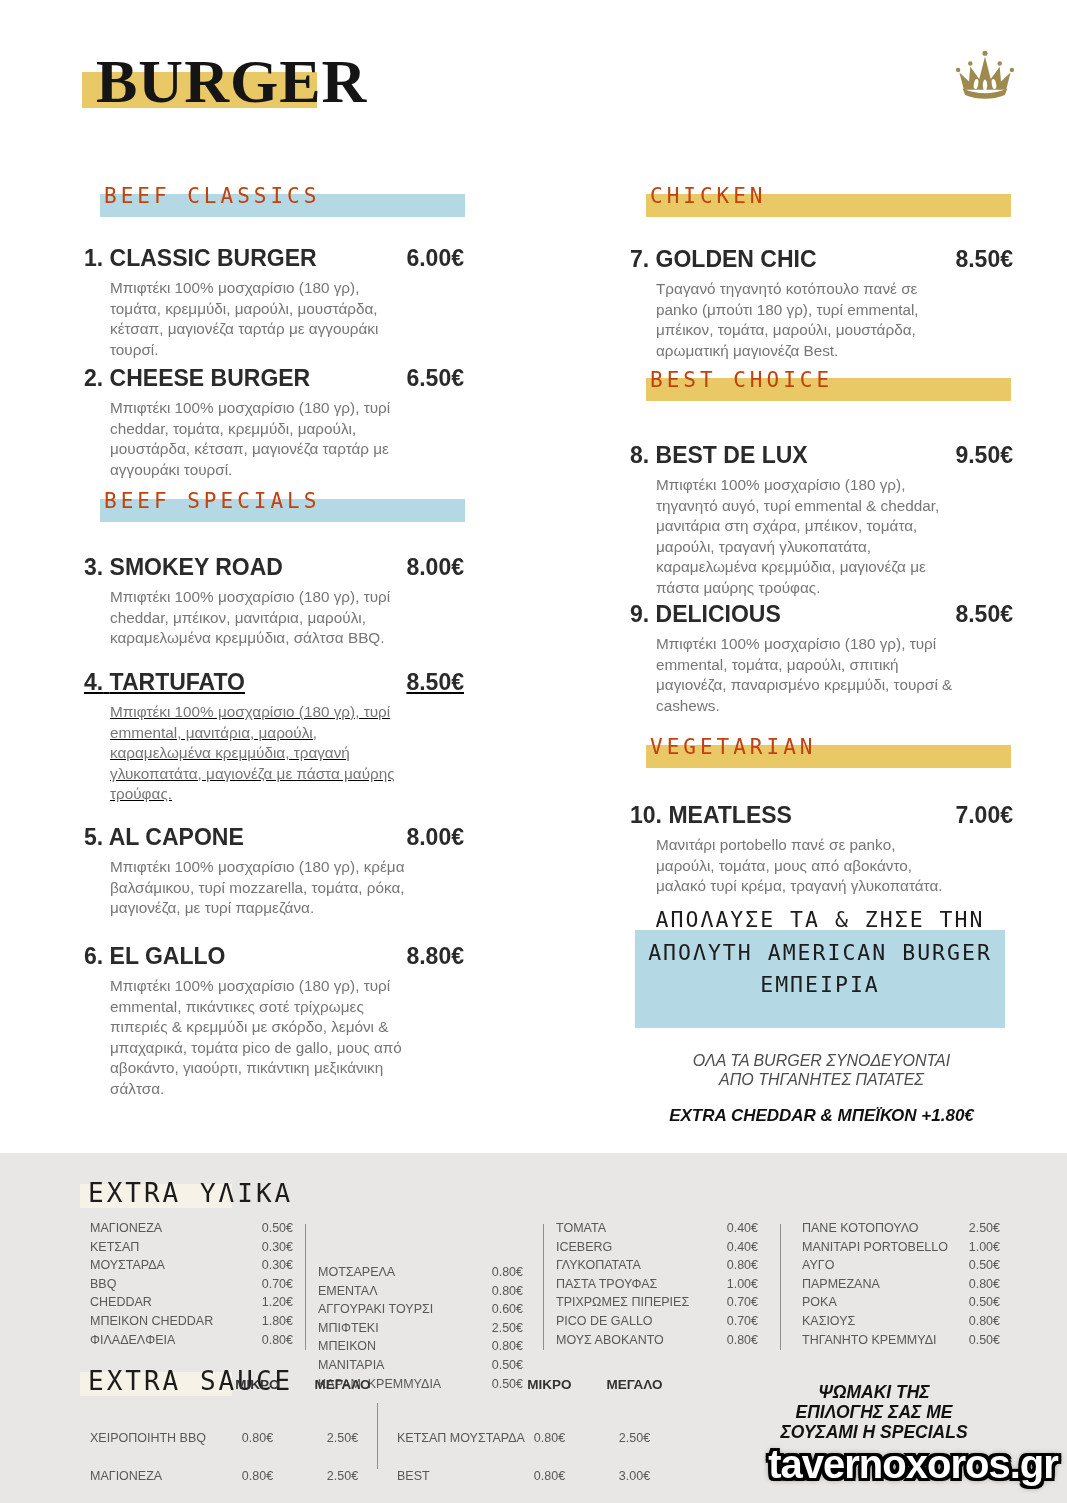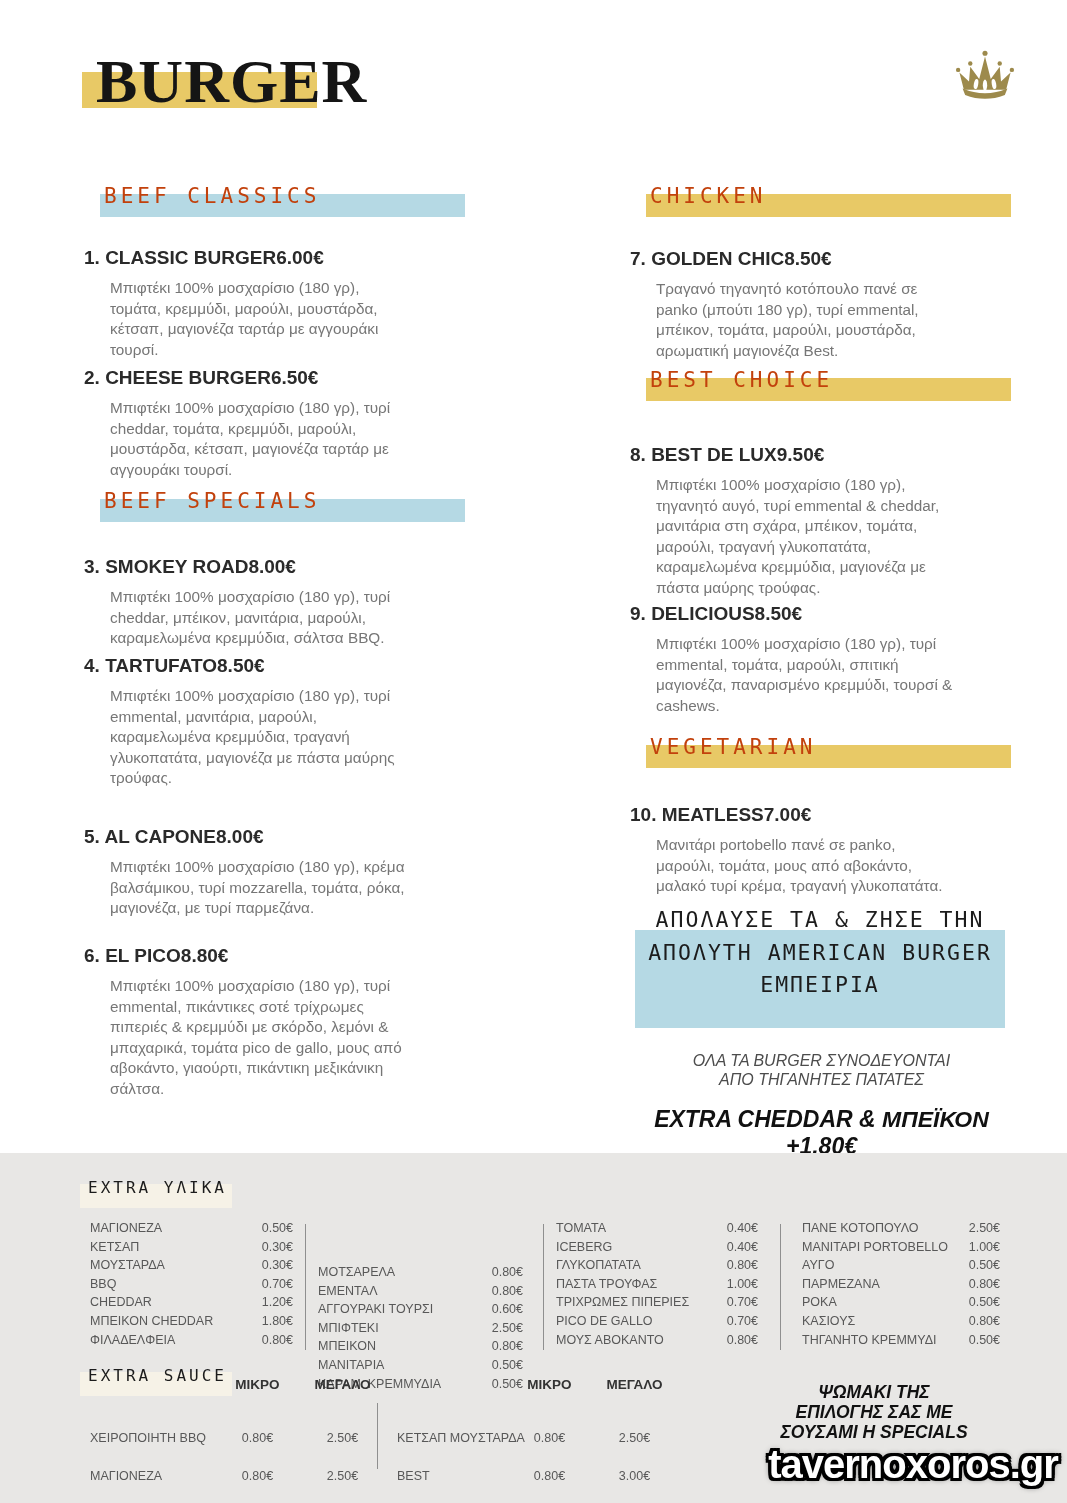--- a/index.html
+++ b/index.html
@@ -18,42 +18,42 @@
   .sec{position:absolute;height:36px;}
   .sec .bar{position:absolute;left:16px;top:10px;width:365px;height:23px;}
   .sec.blue .bar{background:#b5d9e4;}
   .sec.yellow .bar{background:#e8c966;}
   .sec .txt{position:absolute;left:20px;top:0;white-space:nowrap;
             font-family:"DejaVu Sans Mono",monospace;font-size:21px;
             letter-spacing:4px;color:#c2410c;}
 
   
   .item{position:absolute;}
-  .item .head{display:flex;align-items:baseline;
-              font-size:19px;font-weight:700;color:#2a2a2a;line-height:24px;}
+  .item .head{display:flex;justify-content:space-between;align-items:baseline;
+              font-size:23px;font-weight:700;color:#2a2a2a;line-height:24px;}
   .item .price{font-weight:700;}
   .item .desc{margin:8px 0 0 26px;width:302px;font-size:15.3px;line-height:20.5px;
               color:#767676;}
 
   
   .promo-box{position:absolute;left:635px;top:930px;width:370px;height:98px;background:#b5d9e4;}
   .promo-text{position:absolute;left:615px;top:904px;width:410px;text-align:center;
               font-family:"DejaVu Sans Mono",monospace;font-size:21.5px;letter-spacing:2px;
               line-height:32.5px;color:#1c1c1c;}
   .note1{position:absolute;left:630px;top:1051px;width:383px;text-align:center;
          font-style:italic;font-size:16px;line-height:19px;color:#4c4c4c;}
   .note2{position:absolute;left:630px;top:1106px;width:383px;text-align:center;
-         font-style:italic;font-weight:700;font-size:23px;color:#111111;}
+         font-style:italic;font-weight:700;font-size:17px;color:#111111;}
 
   
   .panel{position:absolute;left:0;top:1153px;width:1067px;height:350px;background:#e8e7e5;}
   .x-sec{position:absolute;}
   .x-sec .xbar{position:absolute;left:2px;top:6px;width:152px;height:24px;background:#f6f2e7;}
   .x-sec .xtxt{position:absolute;left:10px;top:0;white-space:nowrap;
-               font-family:"DejaVu Sans Mono",monospace;font-size:16px;
+               font-family:"DejaVu Sans Mono",monospace;font-size:26px;
                letter-spacing:3px;color:#1c1c1c;}
 
   .xgroup{position:absolute;}
   .xrow{display:flex;justify-content:space-between;height:18.6px;
         font-size:12.5px;color:#585858;white-space:nowrap;}
   .vdiv{position:absolute;width:1px;background:#8f8f8f;}
 
   
   .sgroup{position:absolute;font-size:12.5px;color:#585858;}
   .sgroup .shead{font-size:13.5px;font-weight:600;color:#333333;height:34px;}
@@ -127,39 +127,39 @@
   </div>
 
   <div class="item" style="left:84px;top:555px;width:380px;">
     <div class="head">
       <span class="nm"><span>3.</span> <span>SMOKEY ROAD</span></span>
       <span class="price">8.00€</span>
     </div>
     <p class="desc">Μπιφτέκι 100% μοσχαρίσιο (180 γρ), τυρί cheddar, μπέικον, μανιτάρια, μαρούλι, καραμελωμένα κρεμμύδια, σάλτσα BBQ.</p>
   </div>
 
-  <div class="item" style="left:84px;top:654px;width:380px;">
+  <div class="item" style="left:84px;top:670px;width:380px;text-decoration:underline;">
     <div class="head">
       <span class="nm"><span>4.</span> <span>TARTUFATO</span></span>
       <span class="price">8.50€</span>
     </div>
     <p class="desc">Μπιφτέκι 100% μοσχαρίσιο (180 γρ), τυρί emmental, μανιτάρια, μαρούλι, καραμελωμένα κρεμμύδια, τραγανή γλυκοπατάτα, μαγιονέζα με πάστα μαύρης τρούφας.</p>
   </div>
 
   <div class="item" style="left:84px;top:825px;width:380px;">
     <div class="head">
       <span class="nm"><span>5.</span> <span>AL CAPONE</span></span>
       <span class="price">8.00€</span>
     </div>
     <p class="desc">Μπιφτέκι 100% μοσχαρίσιο (180 γρ), κρέμα βαλσάμικου, τυρί mozzarella, τομάτα, ρόκα, μαγιονέζα, με τυρί παρμεζάνα.</p>
   </div>
 
   <div class="item" style="left:84px;top:944px;width:380px;">
     <div class="head">
-      <span class="nm"><span>6.</span> <span>EL PICO</span></span>
+      <span class="nm"><span>6.</span> <span>EL GALLO</span></span>
       <span class="price">8.80€</span>
     </div>
     <p class="desc">Μπιφτέκι 100% μοσχαρίσιο (180 γρ), τυρί emmental, πικάντικες σοτέ τρίχρωμες πιπεριές &amp; κρεμμύδι με σκόρδο, λεμόνι &amp; μπαχαρικά, τομάτα pico de gallo, μους από αβοκάντο, γιαούρτι, πικάντικη μεξικάνικη σάλτσα.</p>
   </div>
 
   <div class="sec yellow" style="left:630px;top:184px;">
     <span class="bar"></span>
     <span class="txt">CHICKEN</span>
   </div>
 

